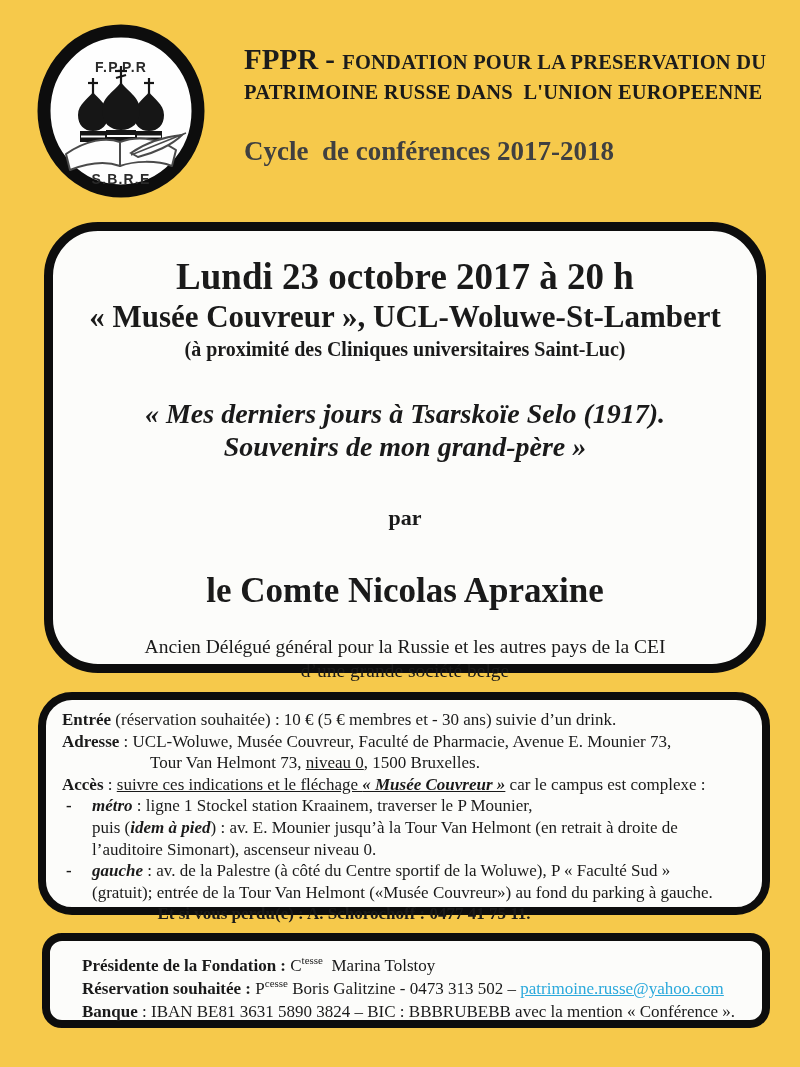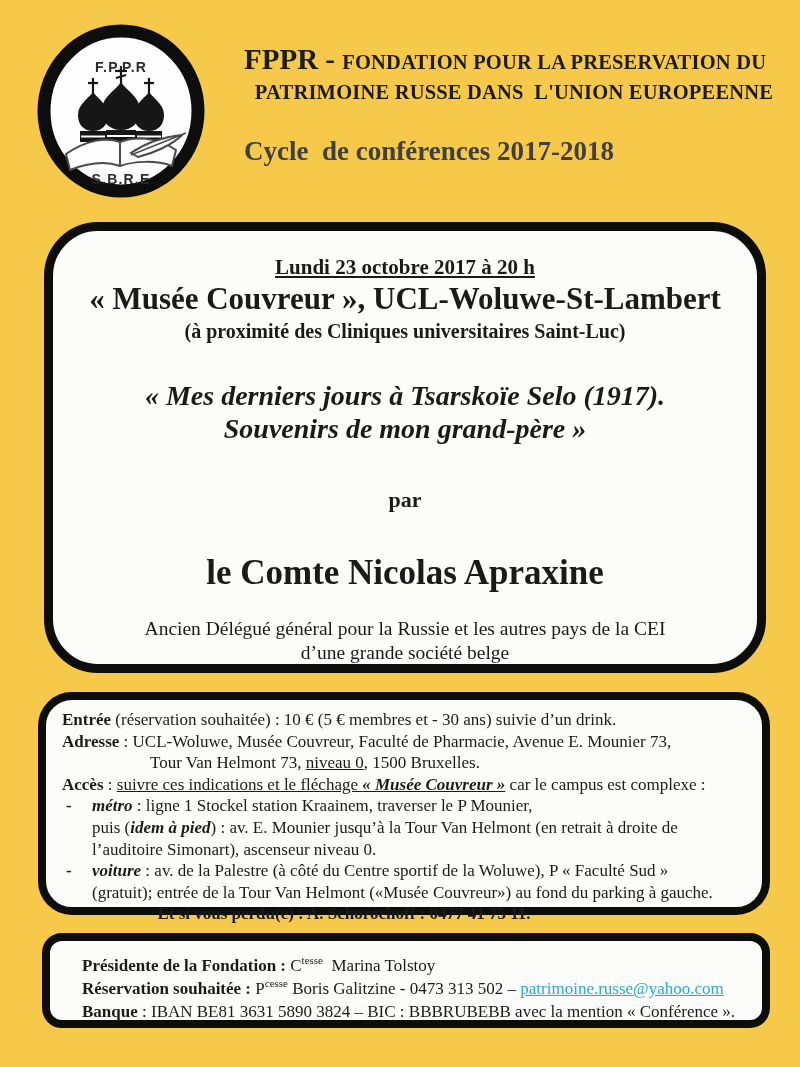--- a/index.html
+++ b/index.html
@@ -13,34 +13,34 @@
   }
   .page { position:absolute; inset:0; }
 
   
   .logo { position:absolute; left:36px; top:24px; width:170px; height:174px; }
   .logo svg text { font-family:"Liberation Sans", sans-serif; font-weight:bold; fill:#2a2a2a; }
 
   .header-text { position:absolute; left:244px; top:44px; width:540px; }
   .org-line1 { font-weight:bold; color:#1c1c1c; line-height:1.1; }
   .org-prefix { font-size:29px; }
-  .org-caps { font-size:20.5px; letter-spacing:0.2px; white-space:pre-wrap;text-align:center; }
+  .org-caps { font-size:20.5px; letter-spacing:0.2px; white-space:pre-wrap; }
   .org-line2 { font-weight:bold; margin-top:5px; }
   .series { font-size:27px; font-weight:bold; margin-top:32px; white-space:pre-wrap; color:#404040; }
 
   
   .box { position:absolute; background:#FCFCFA; border:9px solid #0D0D0D; }
   .box-main   { left:44px;  top:222px; width:722px; height:451px; border-radius:54px; text-align:center; padding-top:12px; }
   .box-details{ left:38px;  top:692px; width:732px; height:223px; border-width:8px; border-radius:34px;
                 padding:9px 26px 0 16px; font-size:17px; line-height:21.6px; }
   .box-footer { left:42px;  top:933px; width:728px; height:95px;  border-width:8px; border-radius:20px;
                 padding:13px 16px 0 32px; font-size:17px; line-height:23px; }
 
   
-  .ev-datetime { font-size:21px; font-weight:bold; margin-top:12px;text-decoration:underline; }
+  .ev-datetime { font-size:37px; font-weight:bold; margin-top:12px; }
   .ev-venue    { font-size:31px; font-weight:bold; margin-top:1px;text-align:center; }
   .ev-note     { font-size:20px; font-weight:bold; margin-top:3px; }
   .ev-title    { font-size:28px; font-weight:bold; font-style:italic; margin-top:36px; line-height:1.18; }
   .ev-par      { font-size:22px; font-weight:bold; margin-top:42px; }
   .ev-speaker  { font-size:35px; font-weight:bold; margin-top:40px; }
   .ev-bio      { font-size:19.5px; margin-top:24px; line-height:1.25; }
 
   
   .b { font-weight:bold; }
   .bi { font-weight:bold; font-style:italic; }
@@ -129,21 +129,21 @@
   <section class="box box-details">
     <div><span class="b">Entrée</span><span> (réservation souhaitée) : 10 € (5 € membres et - 30 ans) suivie d’un drink.</span></div>
     <div><span class="b">Adresse</span><span> : UCL-Woluwe, Musée Couvreur, Faculté de Pharmacie, Avenue E. Mounier 73,</span></div>
     <div class="indent"><span>Tour Van Helmont 73, </span><span class="u">niveau 0</span><span>, 1500 Bruxelles.</span></div>
     <div><span class="b">Accès</span><span> : </span><span class="u">suivre ces indications et le fléchage </span><span class="u bi">« Musée Couvreur »</span><span> car le campus est complexe :</span></div>
 
     <div class="li"><span class="dash">-</span><span class="bi">métro</span><span> : ligne 1 Stockel station Kraainem, traverser le P Mounier,</span></div>
     <div class="cont"><span>puis (</span><span class="bi">idem à pied</span><span>) : av. E. Mounier jusqu’à la Tour Van Helmont (en retrait à droite de</span></div>
     <div class="cont">l’auditoire Simonart), ascenseur niveau 0.</div>
 
-    <div class="li"><span class="dash">-</span><span class="bi">voiture</span><span> : av. de la Palestre (à côté du Centre sportif de la Woluwe), P « Faculté Sud »</span></div>
+    <div class="li"><span class="dash">-</span><span class="bi">gauche</span><span> : av. de la Palestre (à côté du Centre sportif de la Woluwe), P « Faculté Sud »</span></div>
     <div class="cont">(gratuit); entrée de la Tour Van Helmont («Musée Couvreur») au fond du parking à gauche.</div>
 
     <div class="lost">Et si vous perdu(e) : A. Schorochoff : 0477 41 75 11.</div>
   </section>
 
   <section class="box box-footer">
     <div><span class="b">Présidente de la Fondation : </span><span>C</span><sup>tesse</sup><span class="name-pre">  Marina Tolstoy</span></div>
     <div><span class="b">Réservation souhaitée : </span><span>P</span><sup>cesse</sup><span> Boris Galitzine - 0473 313 502 – </span><a class="email">patrimoine.russe@yahoo.com</a></div>
     <div><span class="b">Banque</span><span> : IBAN BE81 3631 5890 3824 – BIC : BBBRUBEBB avec la mention « Conférence ».</span></div>
   </section>

